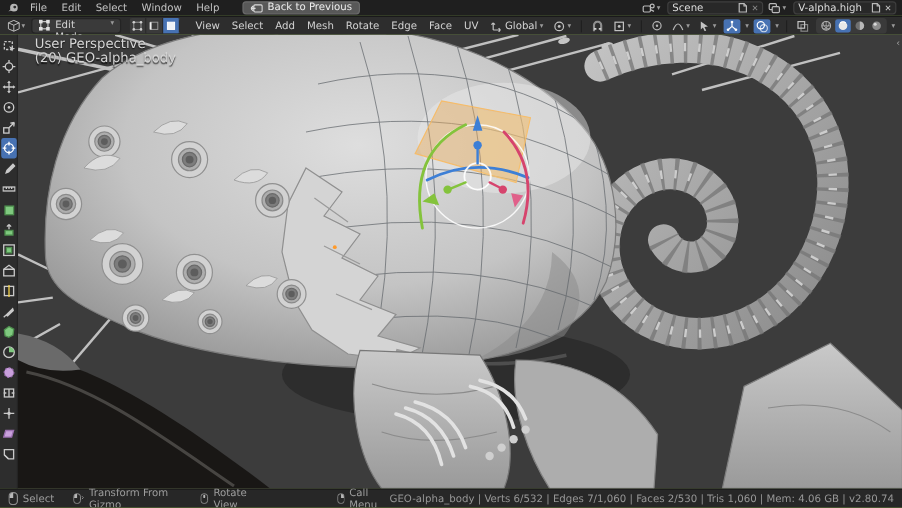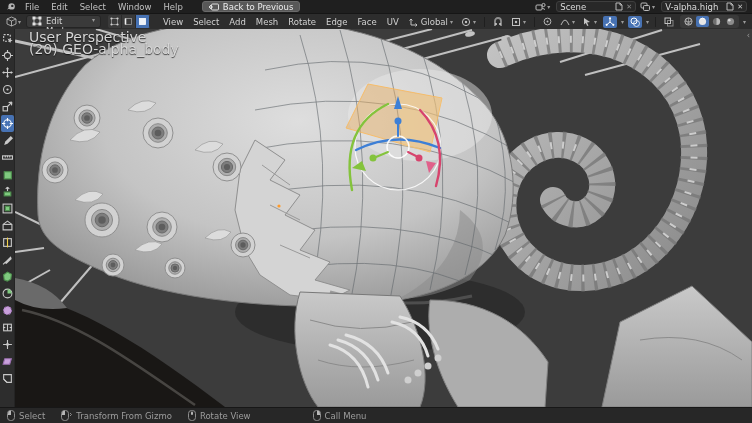--- a/index.html
+++ b/index.html
@@ -11,21 +11,21 @@
   }
   
   .topbar {
     height:13px; background:#1f1f1f; display:flex; align-items:center;
     padding:0 5px; gap:2px; font-size:8.5px; color:#c2c2c2;
   }
   .topbar .menu { padding:0 5px; cursor:default; }
   .logo { width:11px; height:11px; display:flex; align-items:center; justify-content:center; margin-right:2px; }
   .back-btn {
     margin-left:12px; background:#585858; border:1px solid #6a6a6a; border-radius:3px;
-    height:11px; display:flex; align-items:center; gap:4px; padding:0 6px; color:#ececec;
+    height:11px; display:flex; align-items:flex-end; gap:4px; padding:0 6px; color:#ececec;
   }
   .spacer { flex:1; }
   .idfield {
     background:#282828; border:1px solid #3e3e3e; border-radius:3px; height:11px;
     display:flex; align-items:center; gap:3px; padding:0 3px; color:#dcdcdc; margin-left:2px;
   }
   .idfield .fname { width:52px; overflow:hidden; white-space:nowrap; }
   .idfield.wide .fname { width:58px; }
   .xbtn { color:#888; font-size:7px; }
   .xbtn.lit { color:#c8c8c8; }
@@ -56,21 +56,21 @@
   .vsep { width:1px; height:10px; background:#1f1f1f; margin:0 2px; }
   
   .main { position:relative; height:378px; display:flex; }
   .toolbar { width:15px; background:#2d2d2d; border-right:1px solid #242424; padding-top:1px; z-index:3; }
   .tool { width:13px; height:17px; margin:0 1px; border-radius:2px; display:flex; align-items:center; justify-content:center; }
   .tool.active { background:#4772b3; }
   .viewport { position:relative; flex:1; overflow:hidden; background:#3c3c3c; }
   .scene-svg { position:absolute; inset:0; }
   .vp-overlay {
     position:absolute; left:14px; top:2px; z-index:2; color:#d6d6d6;
-    text-shadow:0 1px 1px rgba(0,0,0,.7); line-height:12px; font-size:14px;
+    text-shadow:0 1px 1px rgba(0,0,0,.7); line-height:12px; font-size:11px;
   }
   .nav-collapse { position:absolute; right:2px; top:2px; z-index:2; color:#9a9a9a; font-size:8px; }
   
   .statusbar {
     height:16px; background:#272727; border-top:1px solid #171717;
     display:flex; align-items:center; padding:0 7px; font-size:8.5px; color:#9d9d9d;
   }
   .hint { display:flex; align-items:center; gap:4px; }
   .hint + .hint { margin-left:16px; }
   .hint.far { margin-left:62px; }
@@ -627,14 +627,15 @@
         </svg>
       <span>Rotate View</span>
     </span>
     <span class="hint far">
       <svg width="8" height="11" viewBox="0 0 8 11">
           <rect x=".5" y=".5" width="7" height="10" rx="3" fill="none" stroke="#8d8d8d"></rect>
           <path d="M7,4 a3,3.4 0 0 0 -3,-3.4 V5 H7 Z" fill="#b8b8b8"></path>
         </svg>
       <span>Call Menu</span>
     </span>
+    <span class="stats">GEO-alpha_body | Verts 6/532 | Edges 7/1,060 | Faces 2/530 | Tris 1,060 | Mem: 4.06 GB | v2.80.74</span>
   </div>
 </div>
 
 </body></html>

